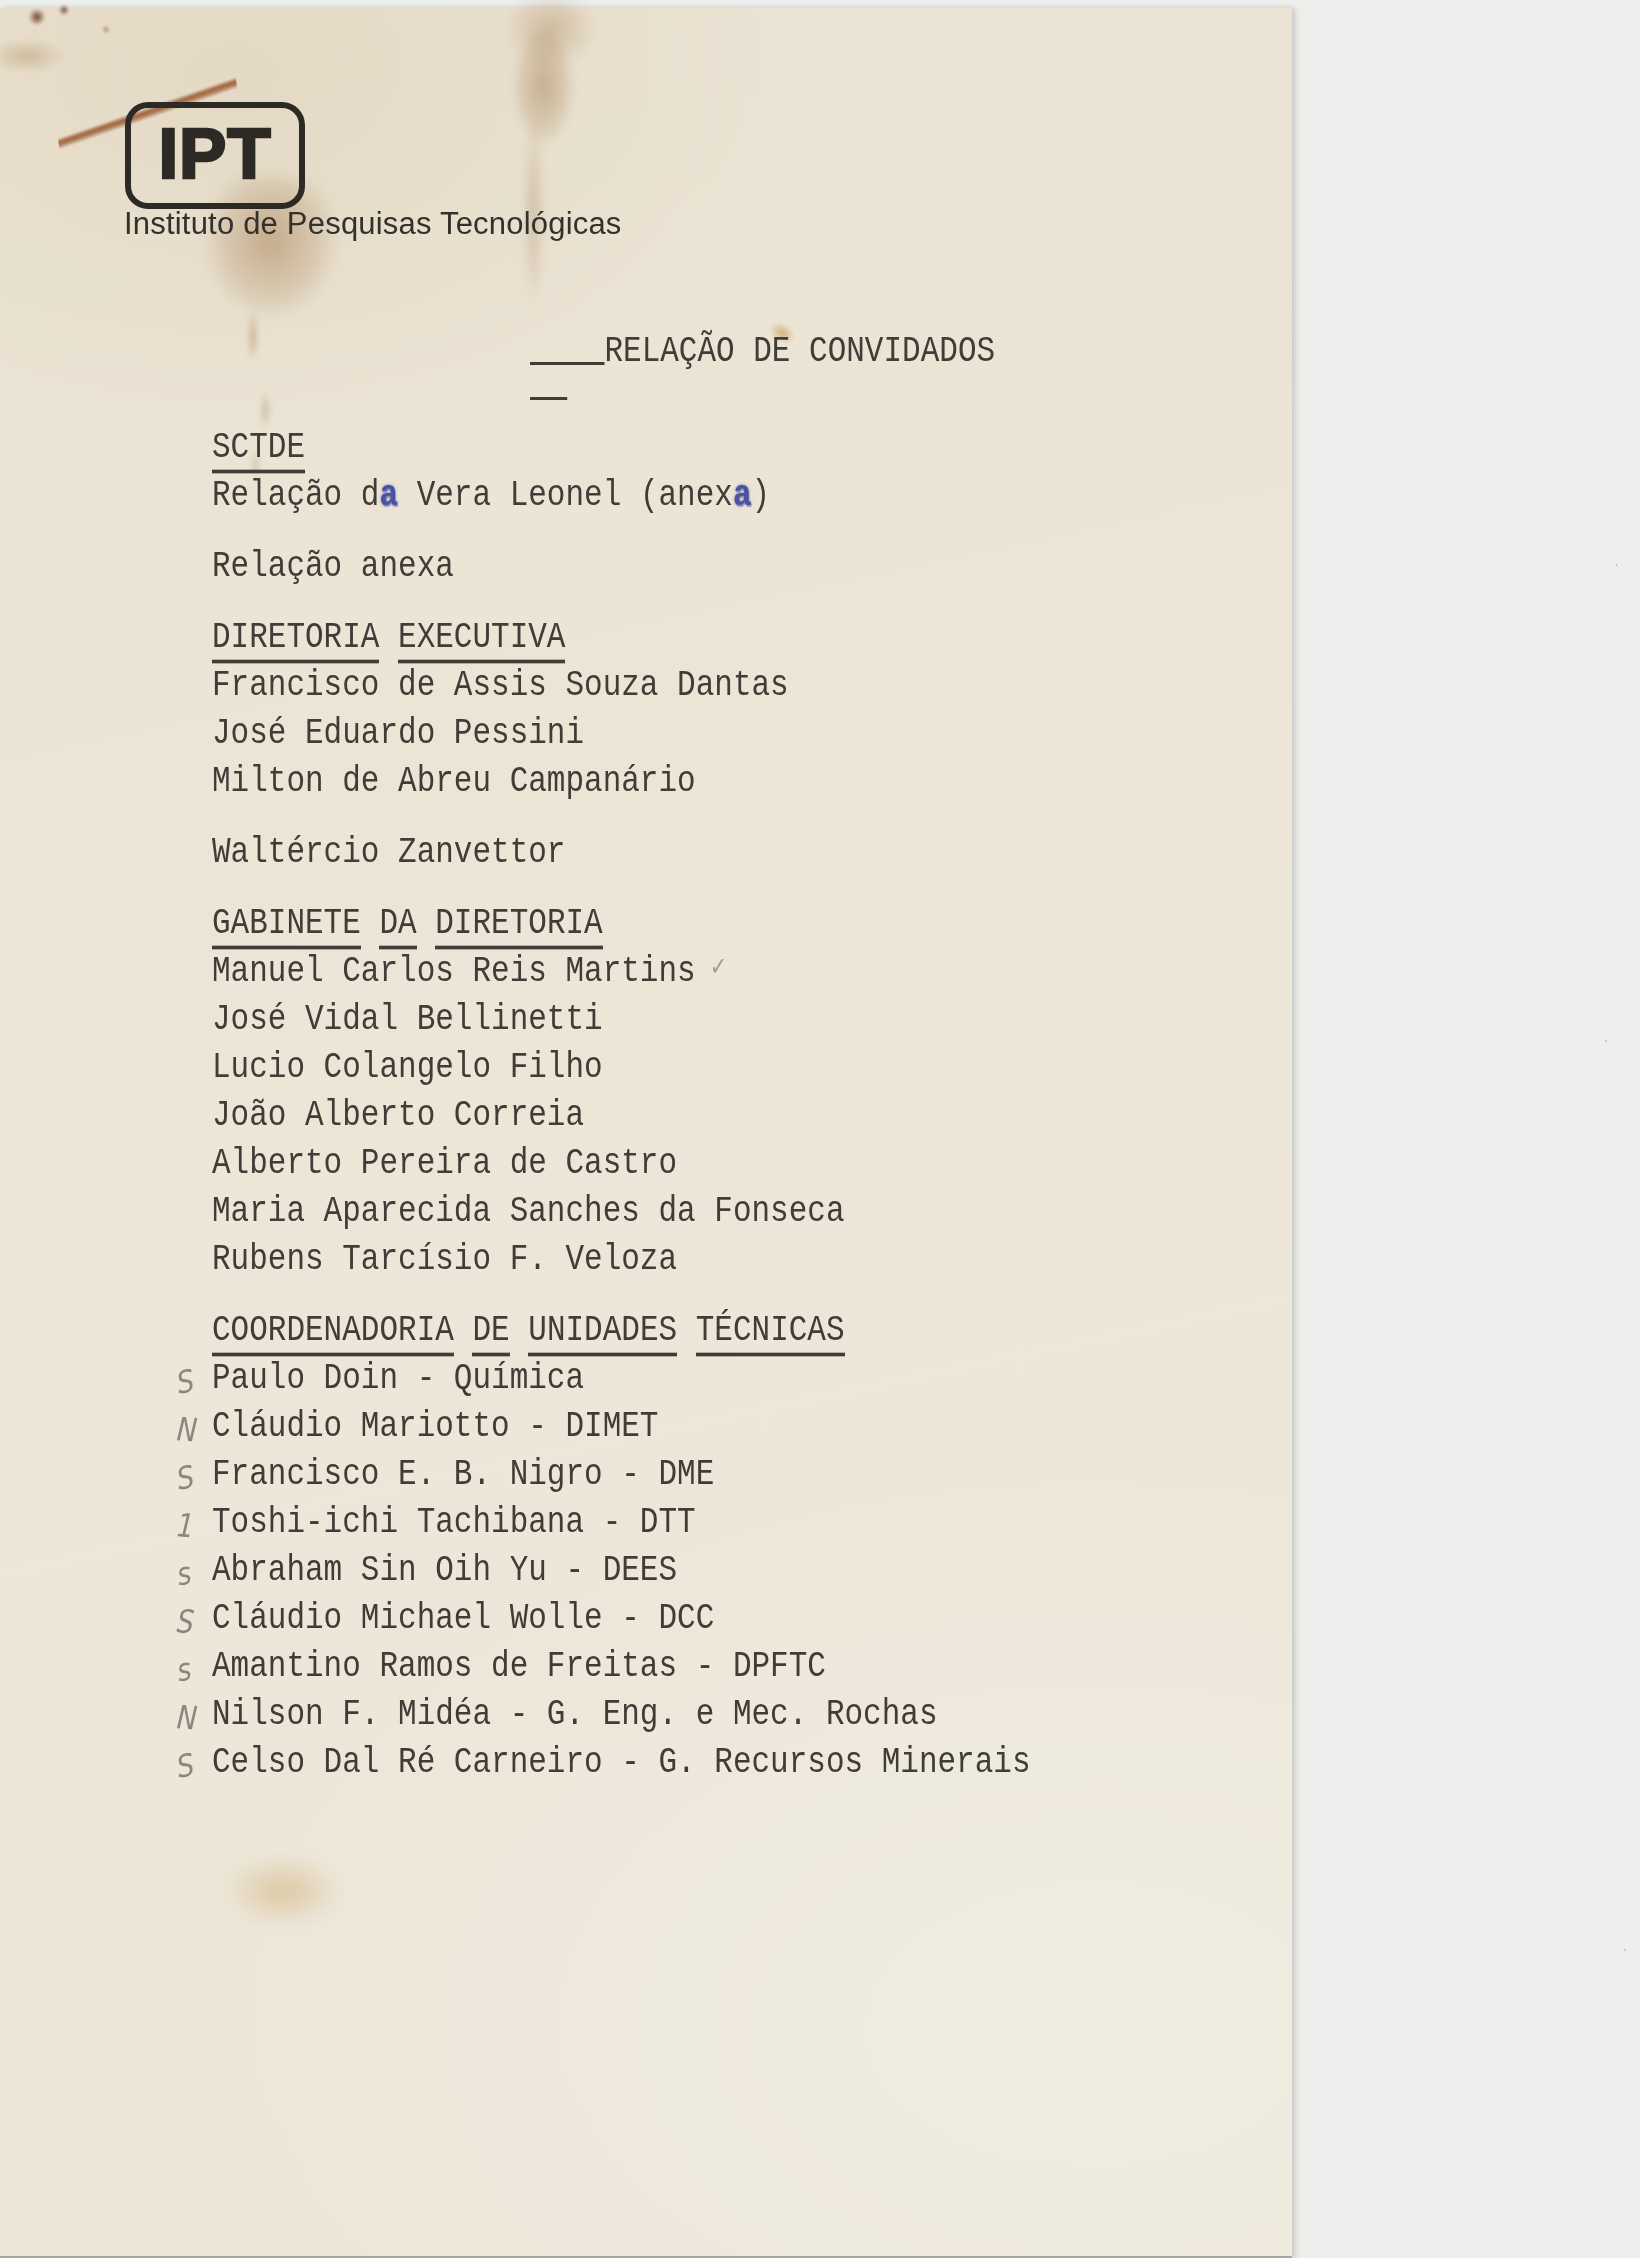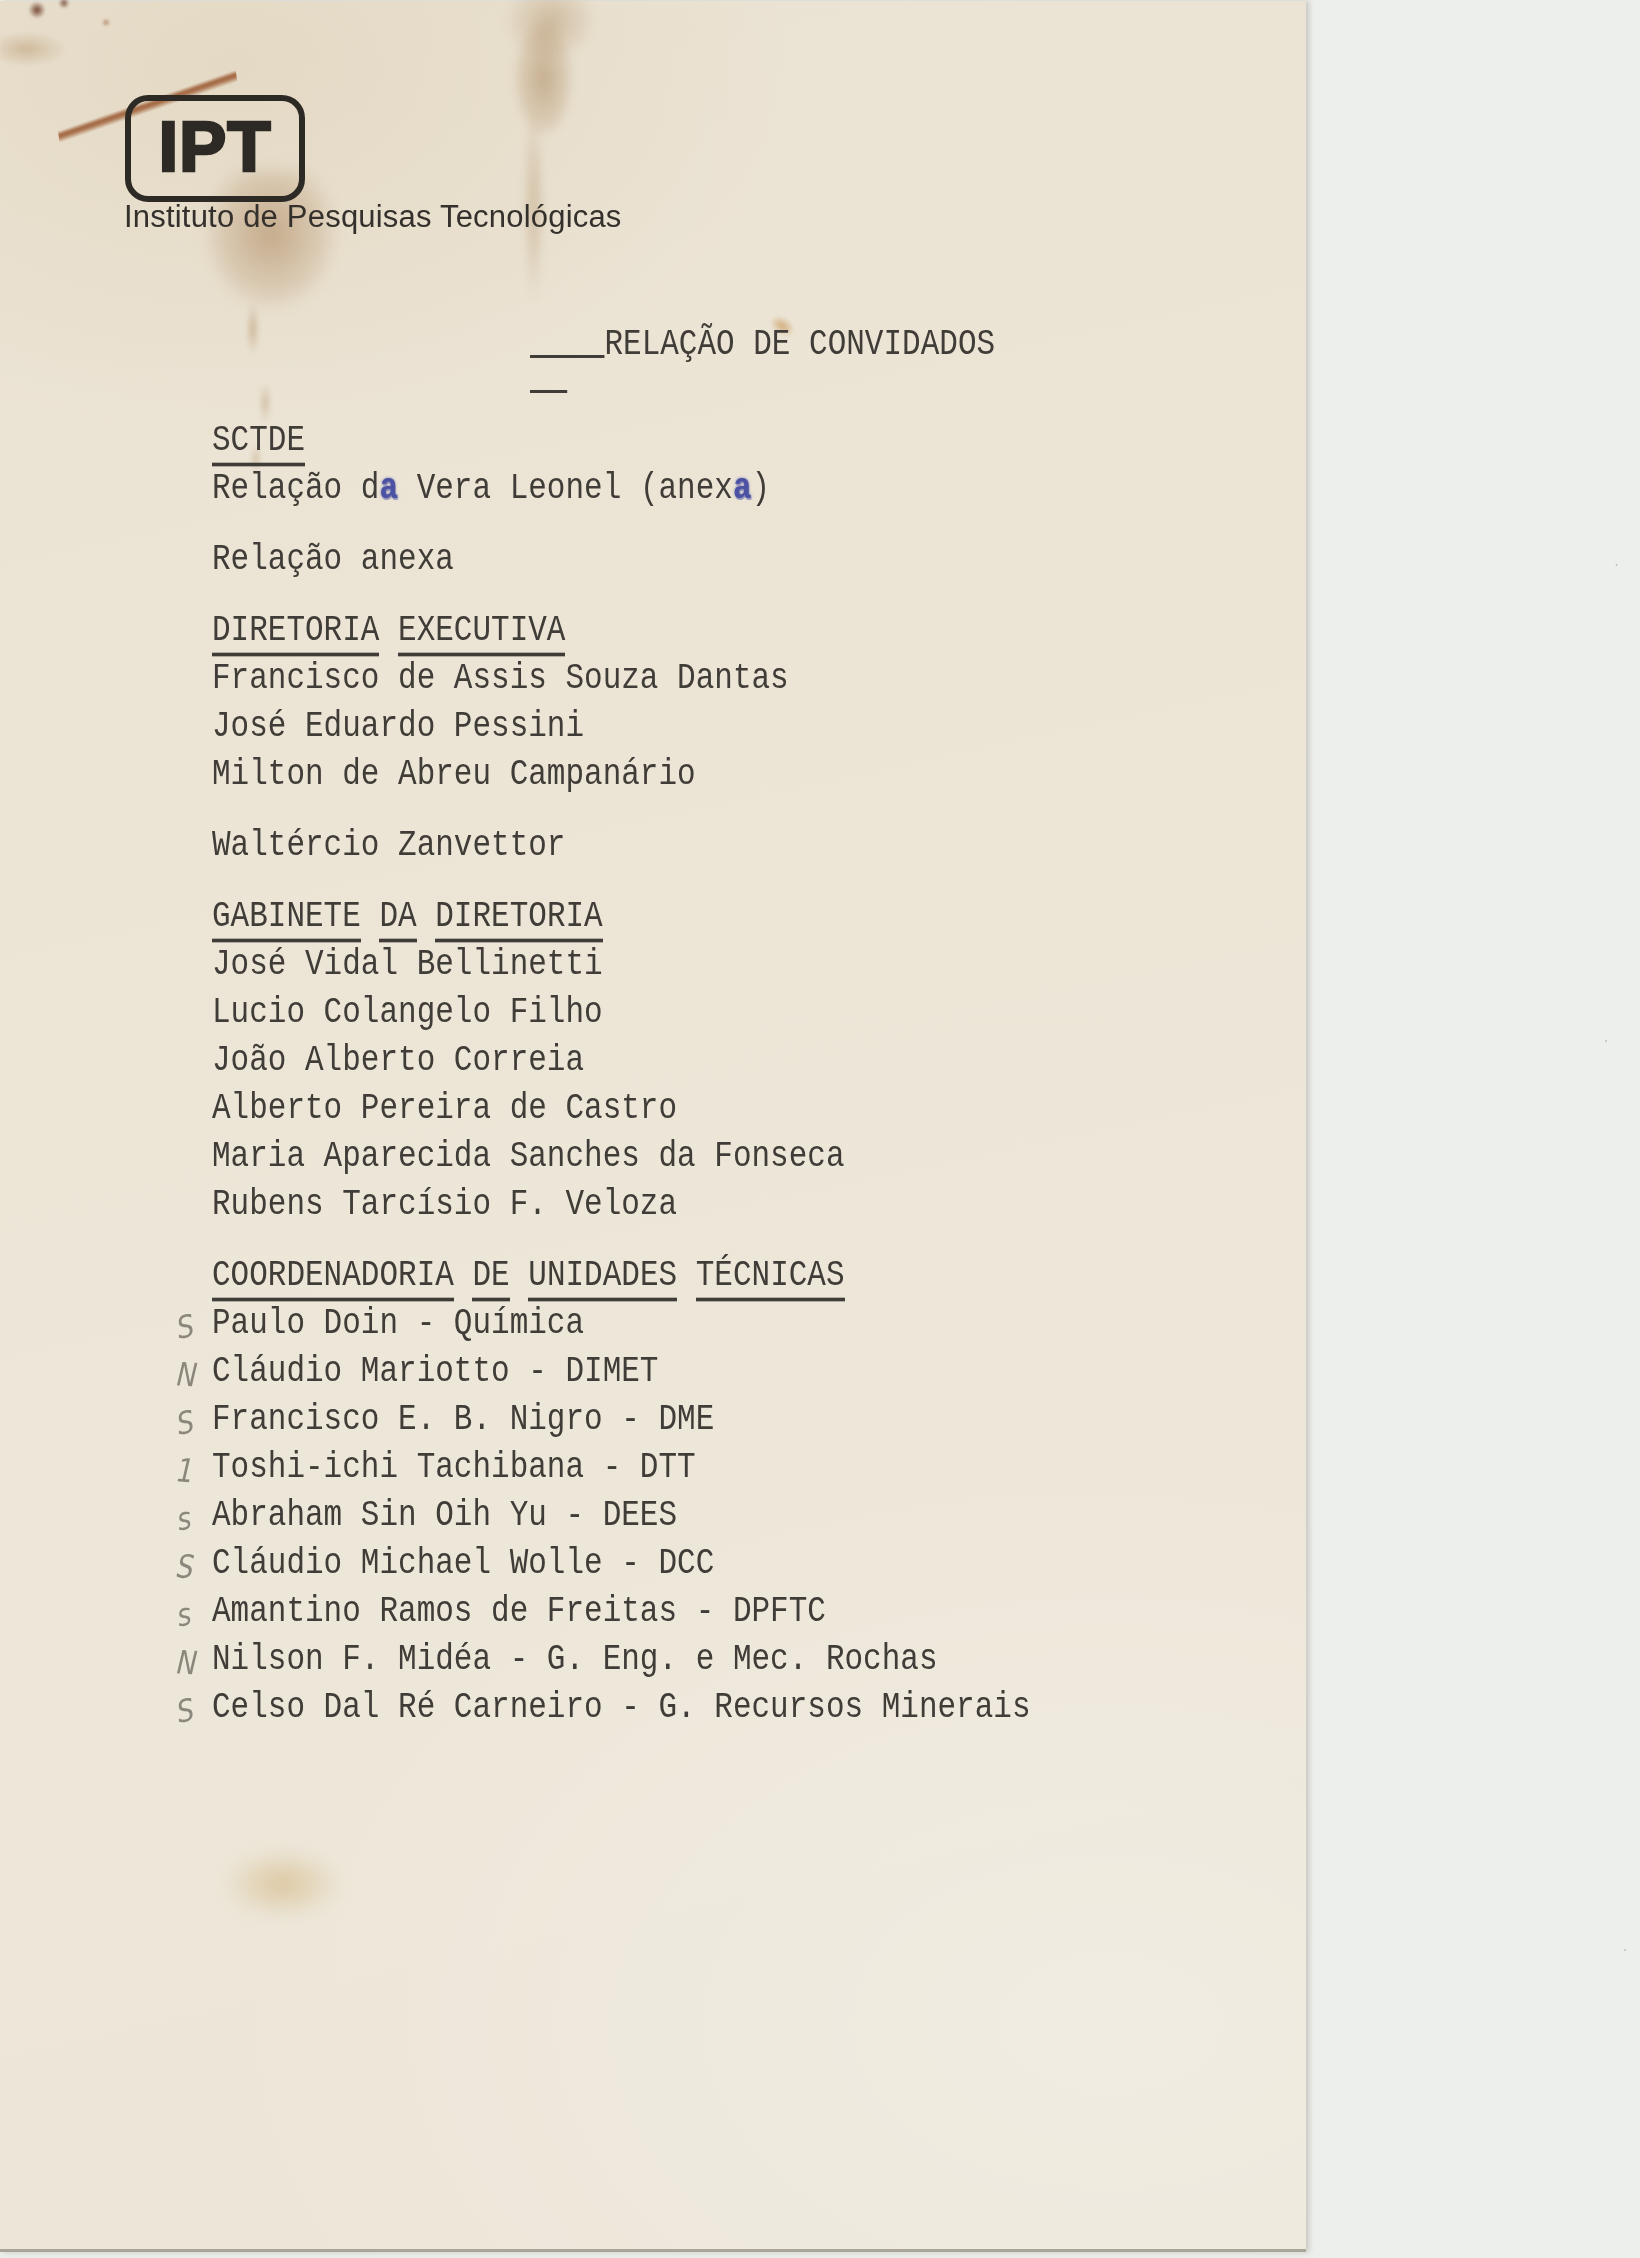--- a/index.html
+++ b/index.html
@@ -5,29 +5,28 @@
   html,body{margin:0;padding:0;}
   body{
     width:1641px;height:2258px;
     background:#edefec;
     overflow:hidden;
     position:relative;
     font-family:"Liberation Sans", sans-serif;
   }
   
   .paper{
-    position:absolute;left:0;top:1px;
+    position:absolute;left:0;top:8px;
     width:1292px;height:2248px;
     background:
       radial-gradient(ellipse 794px 529px at 18% 3%, rgba(216,200,170,0.35), transparent 70%),
       radial-gradient(ellipse 1235px 794px at 85% 90%, rgba(255,255,255,0.25), transparent 75%),
       linear-gradient(168deg, #eae2d2 0%, #ece5d6 30%, #ede7d9 62%, #ece6d8 100%);
     box-shadow:2.6px 0 5.3px rgba(90,85,70,0.25);
     border-bottom:3.5px solid #a9a598;
-    padding-left:14px;
   }
   
   .stain{position:absolute;pointer-events:none;}
   .s-drip{
     left:466px;top:-17.6px;width:141px;height:318px;
     background:
       radial-gradient(ellipse 40px 79px at 55% 30%, rgba(148,102,52,0.40), rgba(148,102,52,0.14) 60%, transparent 75%),
       radial-gradient(ellipse 14px 132px at 48% 70%, rgba(148,102,52,0.30), transparent 75%),
       radial-gradient(ellipse 62px 53px at 60% 12%, rgba(148,102,52,0.30), transparent 75%);
     filter:blur(4.4px);
@@ -161,20 +160,21 @@
       </div>
       <div class="section">
         <div class="line heading tw"><span class="stretch"><span class="word">DIRETORIA</span> <span class="word">EXECUTIVA</span></span></div>
         <div class="line entry tw"><span class="stretch">Francisco de Assis Souza Dantas</span></div>
         <div class="line entry tw"><span class="stretch">José Eduardo Pessini</span></div>
         <div class="line entry tw"><span class="stretch">Milton de Abreu Campanário</span></div>
       </div>
       <div class="section">
         <div class="line entry tw"><span class="stretch">Waltércio Zanvettor</span></div>
         <div class="line heading tw"><span class="stretch"><span class="word">GABINETE</span> <span class="word">DA</span> <span class="word">DIRETORIA</span></span></div>
+        <div class="line entry tw"><span class="stretch">Manuel Carlos Reis Martins<span class="check">✓</span></span></div>
         <div class="line entry tw"><span class="stretch">José Vidal Bellinetti</span></div>
         <div class="line entry tw"><span class="stretch">Lucio Colangelo Filho</span></div>
         <div class="line entry tw"><span class="stretch">João Alberto Correia</span></div>
         <div class="line entry tw"><span class="stretch">Alberto Pereira de Castro</span></div>
         <div class="line entry tw"><span class="stretch">Maria Aparecida Sanches da Fonseca</span></div>
         <div class="line entry tw"><span class="stretch">Rubens Tarcísio F. Veloza</span></div>
       </div>
       <div class="section">
         <div class="line heading tw"><span class="stretch"><span class="word">COORDENADORIA</span> <span class="word">DE</span> <span class="word">UNIDADES</span> <span class="word">TÉCNICAS</span></span></div>
         <div class="line entry tw"><span class="mark">S</span><span class="stretch">Paulo Doin - Química</span></div>

